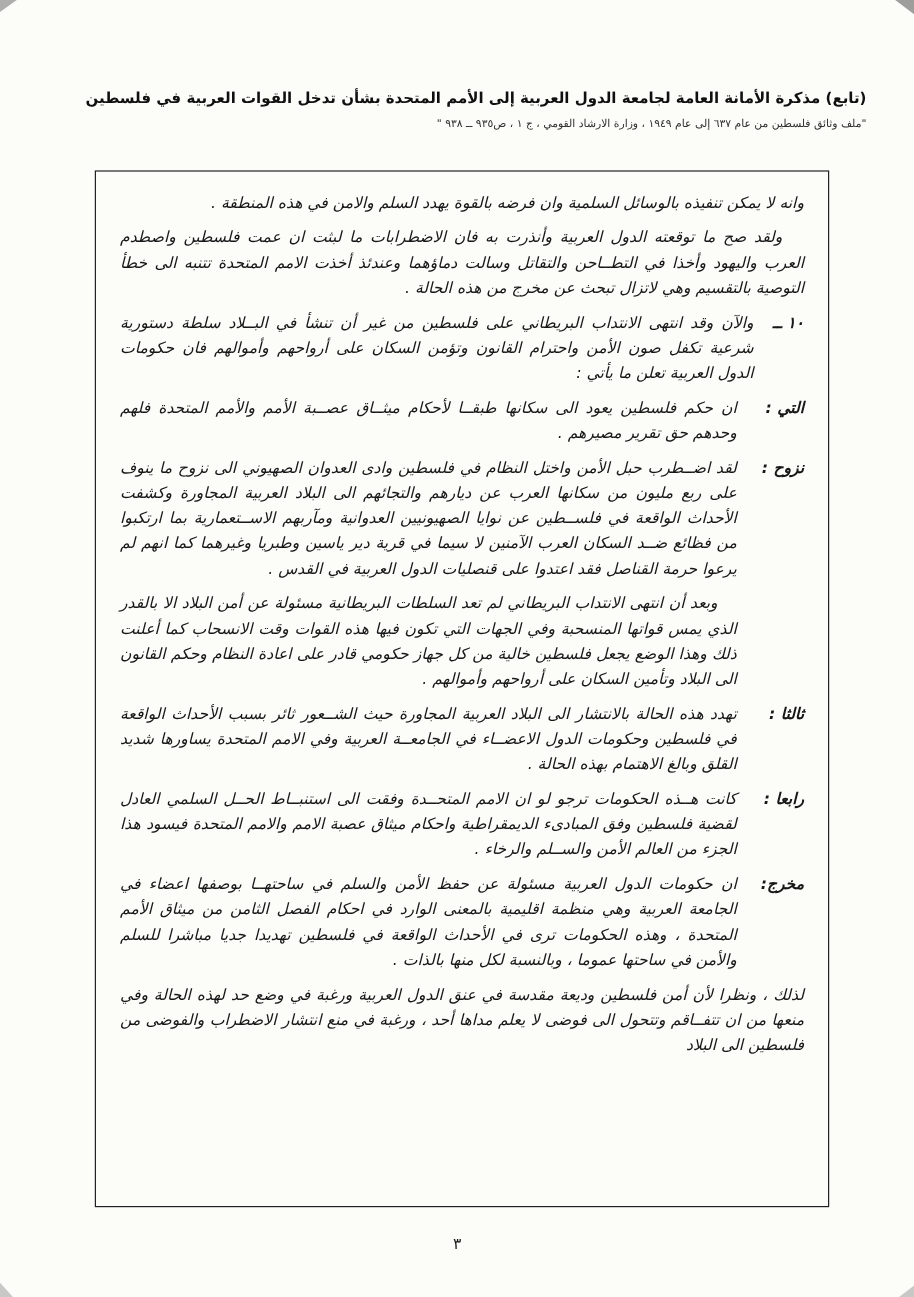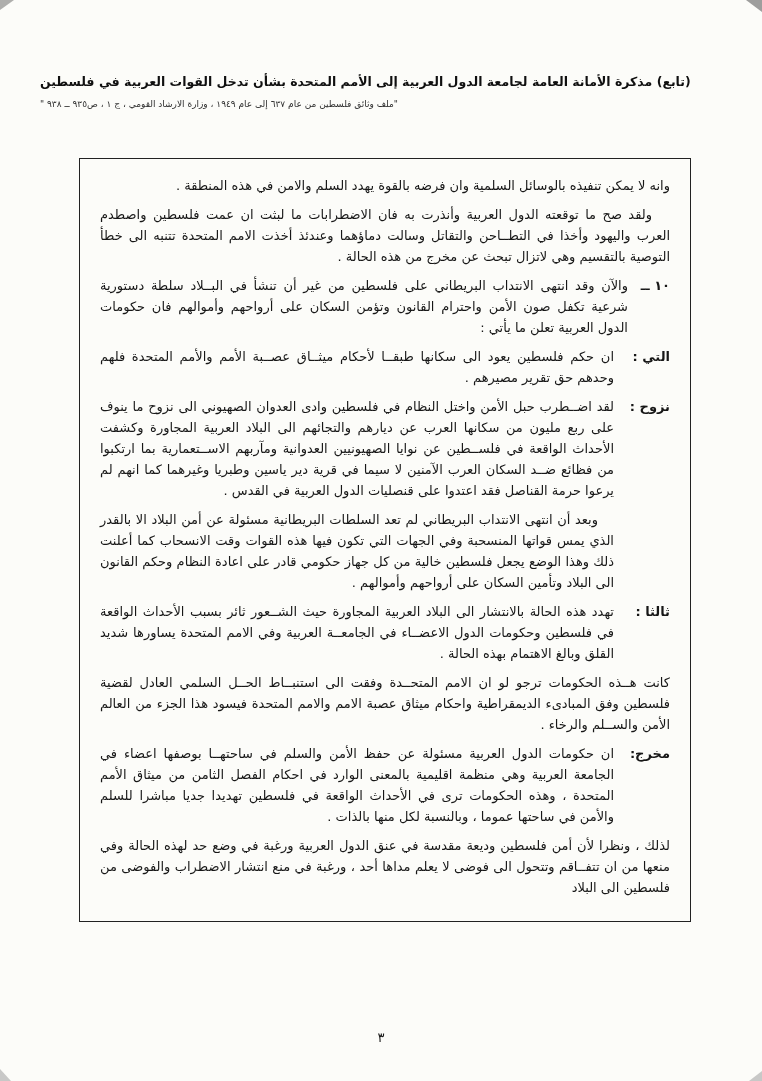--- a/index.html
+++ b/index.html
@@ -16,44 +16,45 @@
   
   .corner { position: absolute; width: 0; height: 0; }
   .corner.tl { top: 0; left: 0;  border-top: 10px solid #6e6e6e; border-right: 14px solid transparent; opacity: .55; }
   .corner.tr { top: 0; right: 0; border-top: 12px solid #5f5f5f; border-left: 16px solid transparent;  opacity: .6; }
   .corner.bl { bottom: 0; left: 0;  border-bottom: 12px solid #8a8a8a; border-right: 11px solid transparent; opacity: .45; }
   .corner.br { bottom: 0; right: 0; border-bottom: 10px solid #8a8a8a; border-left: 13px solid transparent;  opacity: .45; }
 
   .header {
     position: absolute;
     top: 74px; left: 40px; right: 40px;
-    text-align: left;
+    text-align: right;
     direction: rtl;
   }
   .title {
     font-size: 12.5px;
     font-weight: bold;
     color: #101010;
     white-space: nowrap;
   }
   .source {
     font-size: 9px;
     margin-top: 10px;
     color: #2e2e2e;
   }
 
   .body-frame {
     position: absolute;
-    top: 158px; left: 79px;
-    width: 612px; height: 764px;
+    top: 142px; left: 79px;
+    width: 612px; height: 864px;
     box-sizing: border-box;
     border: 1.5px solid #222;
     padding: 16px 20px 10px 20px;
     direction: rtl;
     overflow: hidden;
+    font-style: italic;
   }
   .para {
     margin: 0 0 8px 0;
     font-size: 13px;
     line-height: 21px;
     text-align: justify;
     color: #171717;
   }
   .para.first-indent { text-indent: 18px; }
   .para.labeled { display: flex; }
@@ -113,20 +114,21 @@
     </div>
 
     <p class="para continuation">وبعد أن انتهى الانتداب البريطاني لم تعد السلطات البريطانية مسئولة عن أمن البلاد الا بالقدر الذي يمس قواتها المنسحبة وفي الجهات التي تكون فيها هذه القوات وقت الانسحاب كما أعلنت ذلك وهذا الوضع يجعل فلسطين خالية من كل جهاز حكومي قادر على اعادة النظام وحكم القانون الى البلاد وتأمين السكان على أرواحهم وأموالهم .</p>
 
     <div class="para labeled">
       <span class="p-label">ثالثا :</span>
       <span class="p-text">تهدد هذه الحالة بالانتشار الى البلاد العربية المجاورة حيث الشــعور ثائر بسبب الأحداث الواقعة في فلسطين وحكومات الدول الاعضــاء في الجامعــة العربية وفي الامم المتحدة يساورها شديد القلق وبالغ الاهتمام بهذه الحالة .</span>
     </div>
 
     <div class="para labeled">
+      <span class="p-label">رابعا :</span>
       <span class="p-text">كانت هــذه الحكومات ترجو لو ان الامم المتحــدة وفقت الى استنبــاط الحــل السلمي العادل لقضية فلسطين وفق المبادىء الديمقراطية واحكام ميثاق عصبة الامم والامم المتحدة فيسود هذا الجزء من العالم الأمن والســلم والرخاء .</span>
     </div>
 
     <div class="para labeled">
       <span class="p-label">مخرج:</span>
       <span class="p-text">ان حكومات الدول العربية مسئولة عن حفظ الأمن والسلم في ساحتهــا بوصفها اعضاء في الجامعة العربية وهي منظمة اقليمية بالمعنى الوارد في احكام الفصل الثامن من ميثاق الأمم المتحدة ، وهذه الحكومات ترى في الأحداث الواقعة في فلسطين تهديدا جديا مباشرا للسلم والأمن في ساحتها عموما ، وبالنسبة لكل منها بالذات .</span>
     </div>
 
     <div class="para labeled">
       <span class="p-text">لذلك ، ونظرا لأن أمن فلسطين وديعة مقدسة في عنق الدول العربية ورغبة في وضع حد لهذه الحالة وفي منعها من ان تتفــاقم وتتحول الى فوضى لا يعلم مداها أحد ، ورغبة في منع انتشار الاضطراب والفوضى من فلسطين الى البلاد</span>

